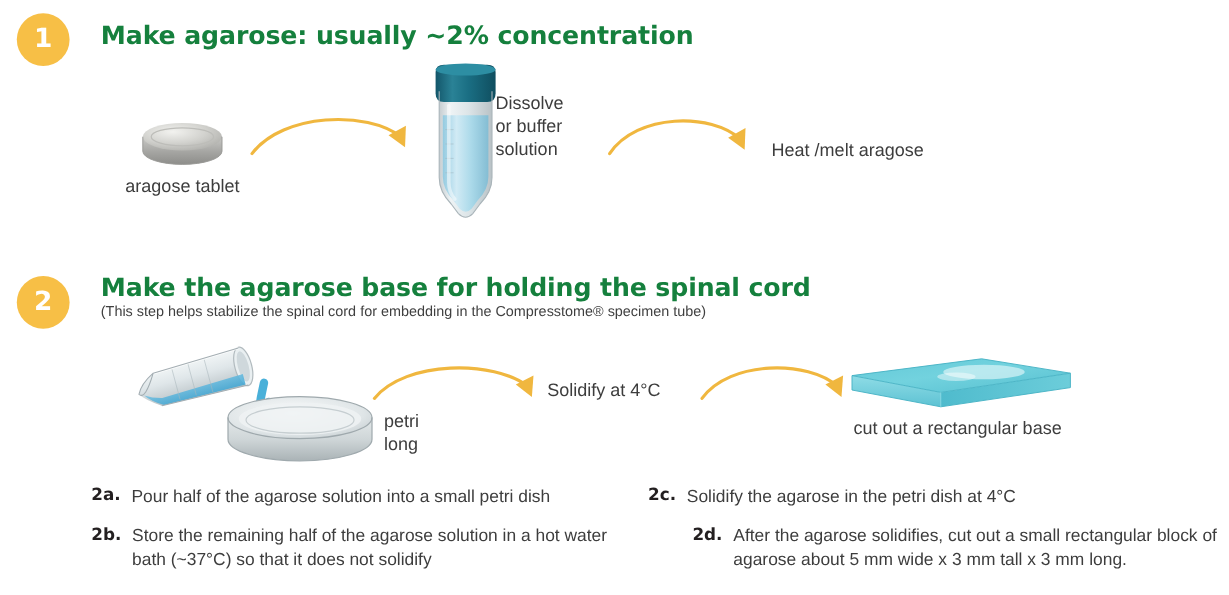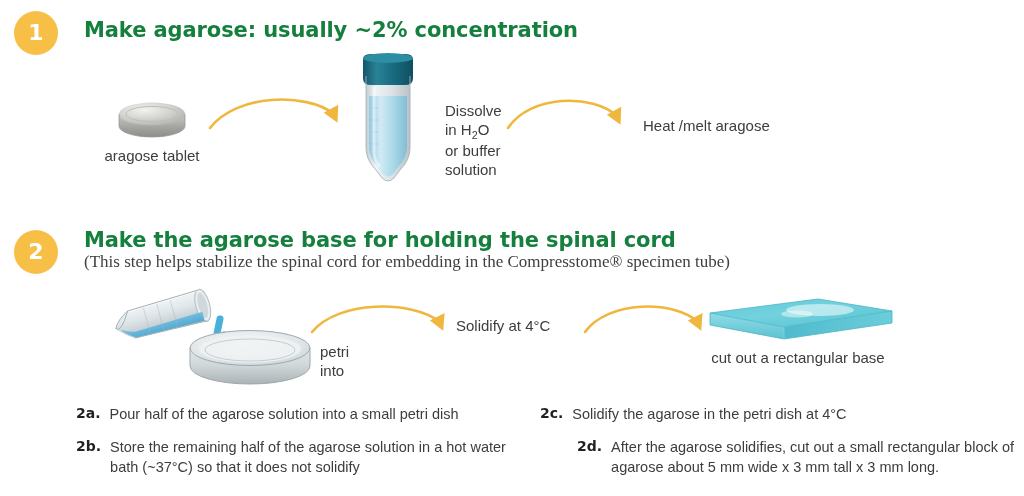--- a/index.html
+++ b/index.html
@@ -22,22 +22,22 @@
     line-height:1;
   }
 
   
   .step-title{
     font-size:21px;font-weight:bold;color:#15803d;
     letter-spacing:-0.1px;white-space:nowrap;
     font-family:"DejaVu Sans",sans-serif;
   }
   .step-sub{
-    font-size:17px;color:#3f3f3f;white-space:nowrap;
-    font-family:Liberation Serif, serif;
+    font-size:12px;color:#3f3f3f;white-space:nowrap;
+    font-family:Liberation Sans, sans-serif;
     text-align:right;
   }
 
   
   .cap{
     font-size:15px;color:#3d3d3d;line-height:1.25;
     font-family:"Liberation Sans",sans-serif;
   }
   .cap.center{text-align:center;}
 
@@ -123,25 +123,22 @@
       </g>
 
       <path d="M5,8 Q5,2 12,2 L48,2 Q55,2 55,8 L55,26 Q55,33 48,33 L12,33 Q5,33 5,26 Z" fill="url(#capG)"></path>
       <ellipse cx="30" cy="6" rx="25" ry="5" fill="#2d8ea3"></ellipse>
 
       <path d="M16,36 L16,100 Q16,108 21,114" fill="none" stroke="#ffffff" stroke-width="3" opacity="0.5" stroke-linecap="round"></path>
       <path d="M8,24 L8,96 Q8,108 18,118 L24,126 Q30,132 36,126 L42,118 Q52,108 52,96 L52,24" fill="none" stroke="#a9b4b9" stroke-width="0.9"></path>
     </svg>
   </div>
 
-  <div class="abs cap" style="left:413px;top:102px;width:105px;margin-left:32px;">
+  <div class="abs cap" style="left:413px;top:78px;width:105px;">
     <div>Dissolve</div>
-    <div>
-      <span>in H</span><sub style="font-size:0.72em;">2</sub><span>O</span>
-    </div>
     <div>or buffer</div>
     <div>solution</div>
   </div>
 
   <div class="abs" style="left:505px;top:88px;">
     <svg width="125" height="48" viewBox="0 0 125 48">
       <path d="M3,40 C26,6 88,6 112,28" fill="none" stroke="#f0b73f" stroke-width="2.6" stroke-linecap="round"></path>
       <path d="M110,18 L120,33 L103,33 Z" fill="#f0b73f" transform="rotate(36 112,28)"></path>
     </svg>
   </div>
@@ -214,21 +211,21 @@
       <ellipse cx="64" cy="18" rx="60" ry="17.5" fill="url(#dishIn)"></ellipse>
       <ellipse cx="64" cy="19" rx="51" ry="13.5" fill="#eef2f3" opacity="0.85"></ellipse>
       <ellipse cx="64" cy="20" rx="45" ry="11" fill="none" stroke="#c6ced1" stroke-width="1"></ellipse>
       <path d="M4,18 L4,36 A60,18 0 0 0 124,36 L124,18" fill="none" stroke="#9fa9ad" stroke-width="1"></path>
       <ellipse cx="64" cy="18" rx="60" ry="17.5" fill="none" stroke="#9fa9ad" stroke-width="1"></ellipse>
     </svg>
   </div>
 
   <div class="abs cap" style="left:320px;top:343px;">
     <div>petri</div>
-    <div>into</div>
+    <div>long</div>
   </div>
 
   <div class="abs" style="left:308px;top:296px;">
     <svg width="148" height="46" viewBox="0 0 148 46">
       <path d="M4,36 C30,4 104,4 132,26" fill="none" stroke="#f0b73f" stroke-width="2.6" stroke-linecap="round"></path>
       <path d="M130,16 L140,31 L123,31 Z" fill="#f0b73f" transform="rotate(38 132,26)"></path>
     </svg>
   </div>
 
   <div class="abs cap" style="left:456px;top:317px;">Solidify at 4°C</div>

